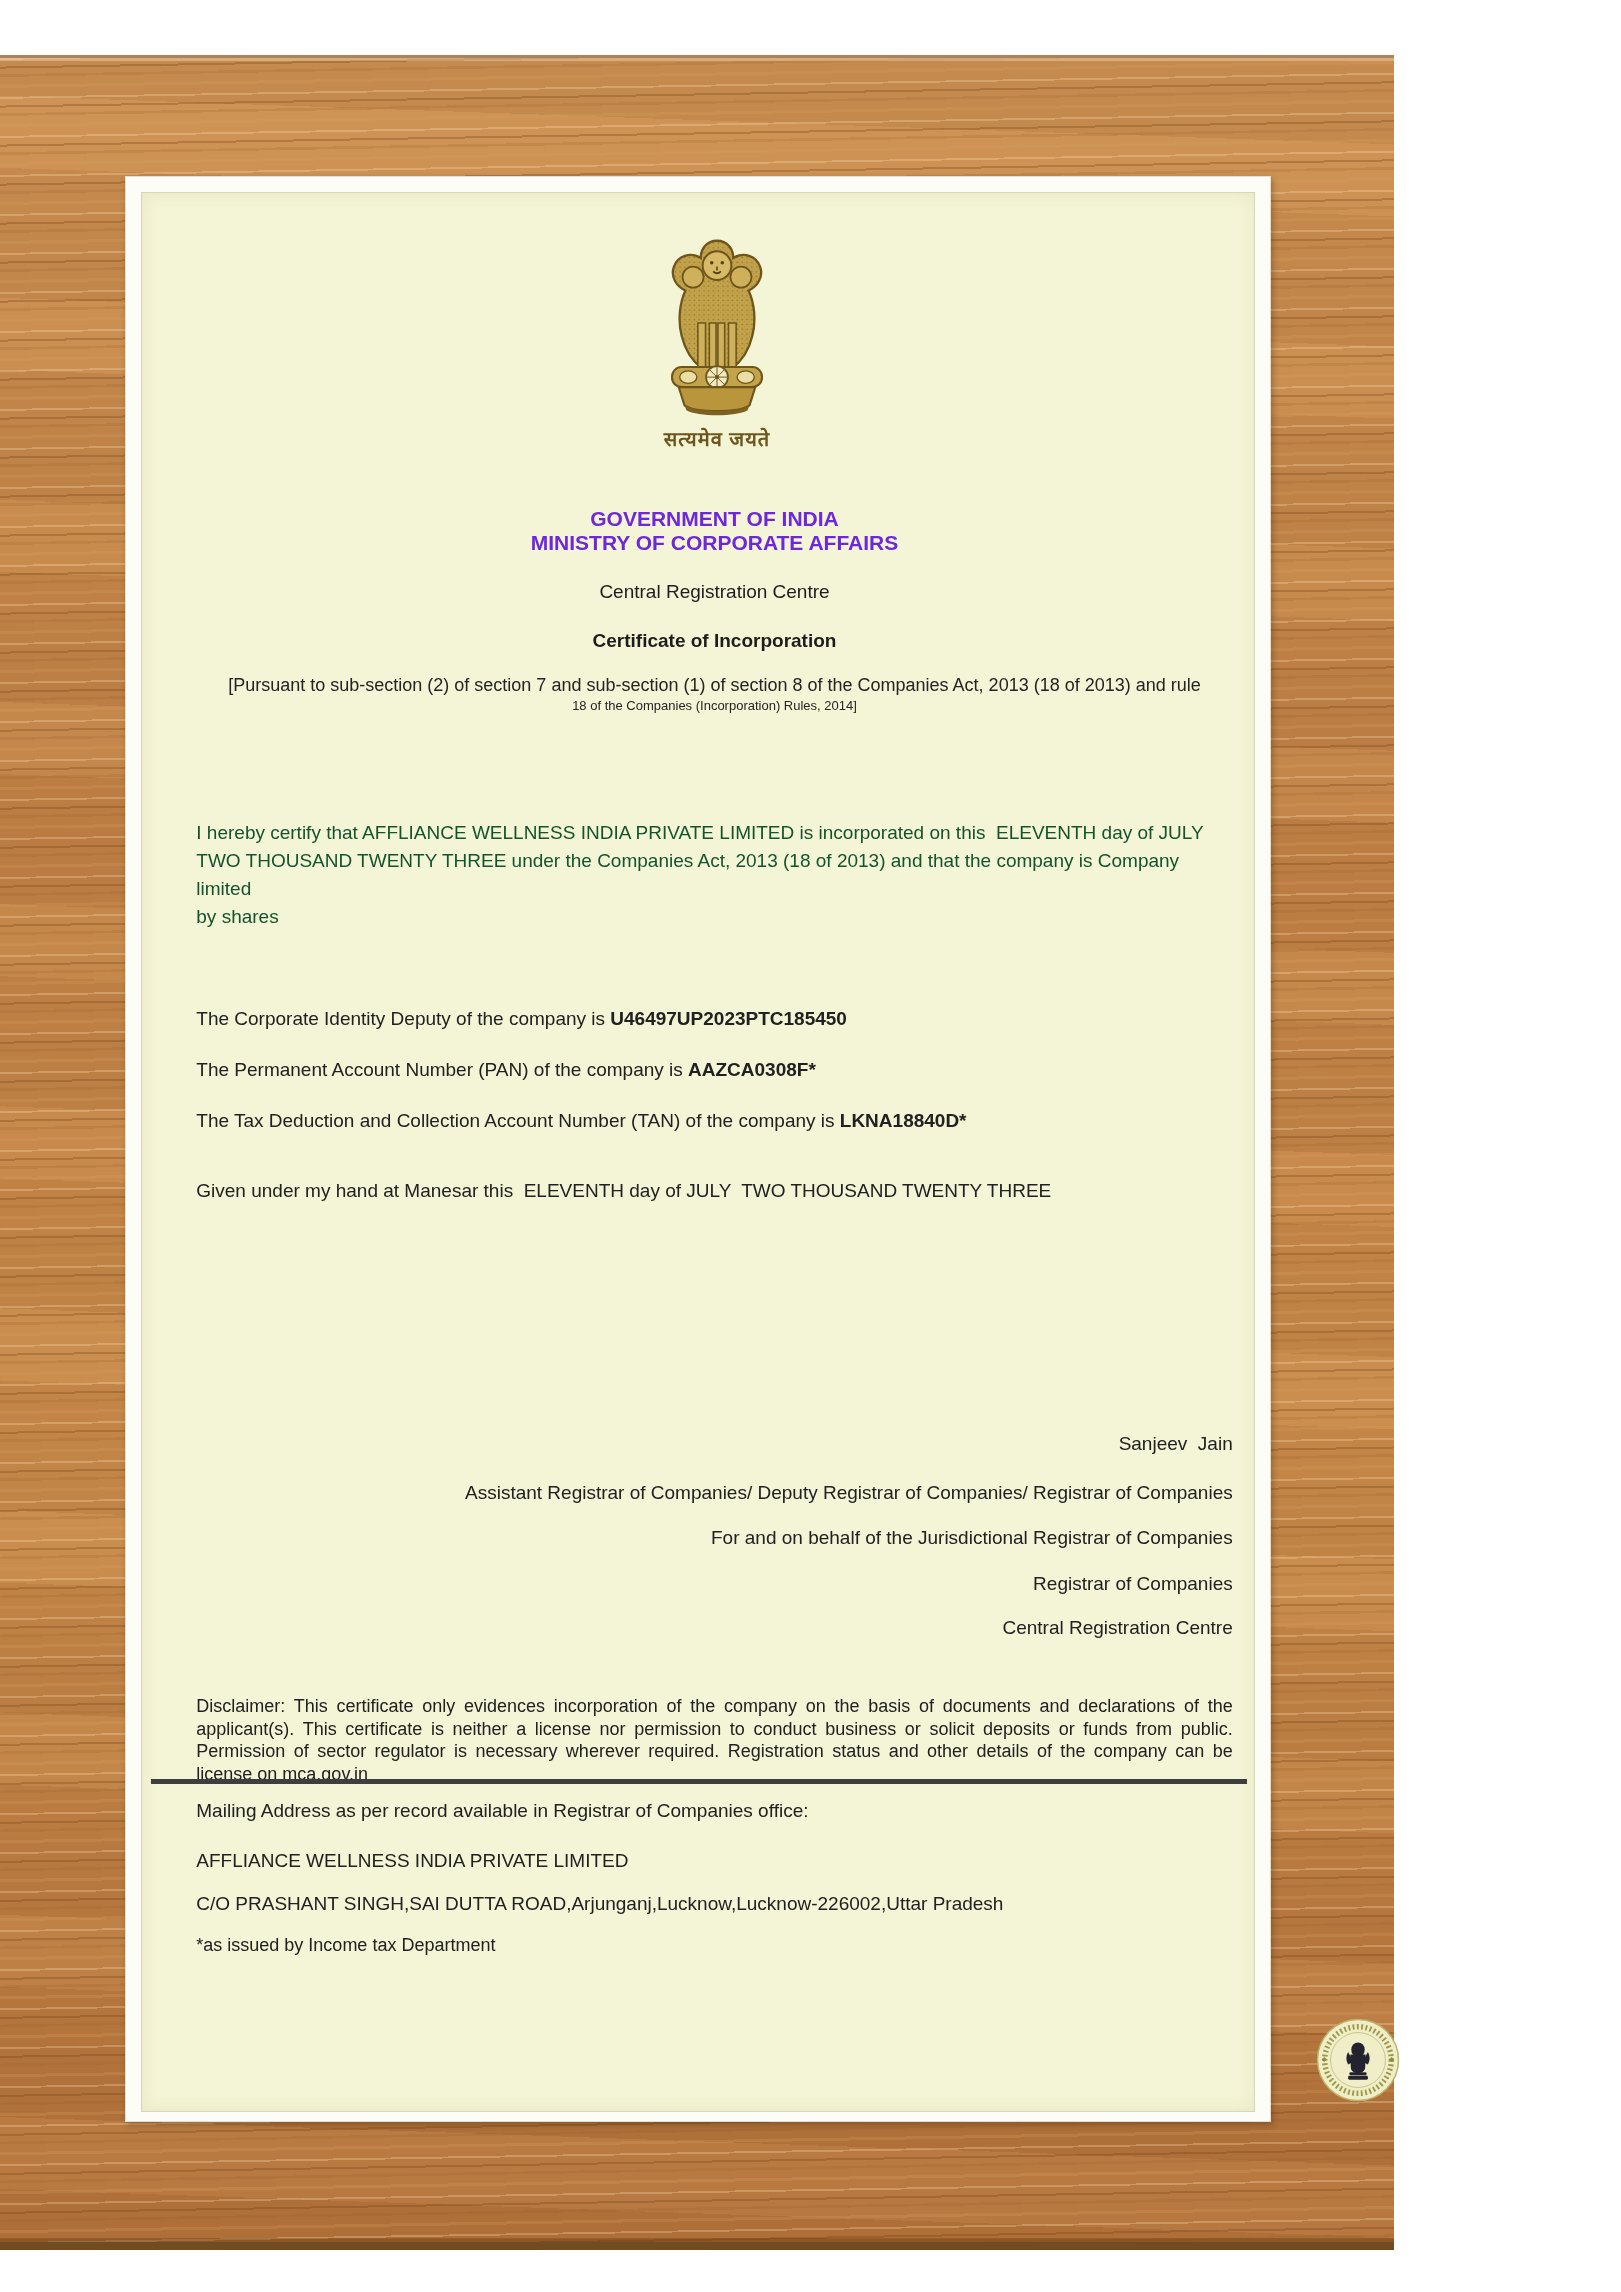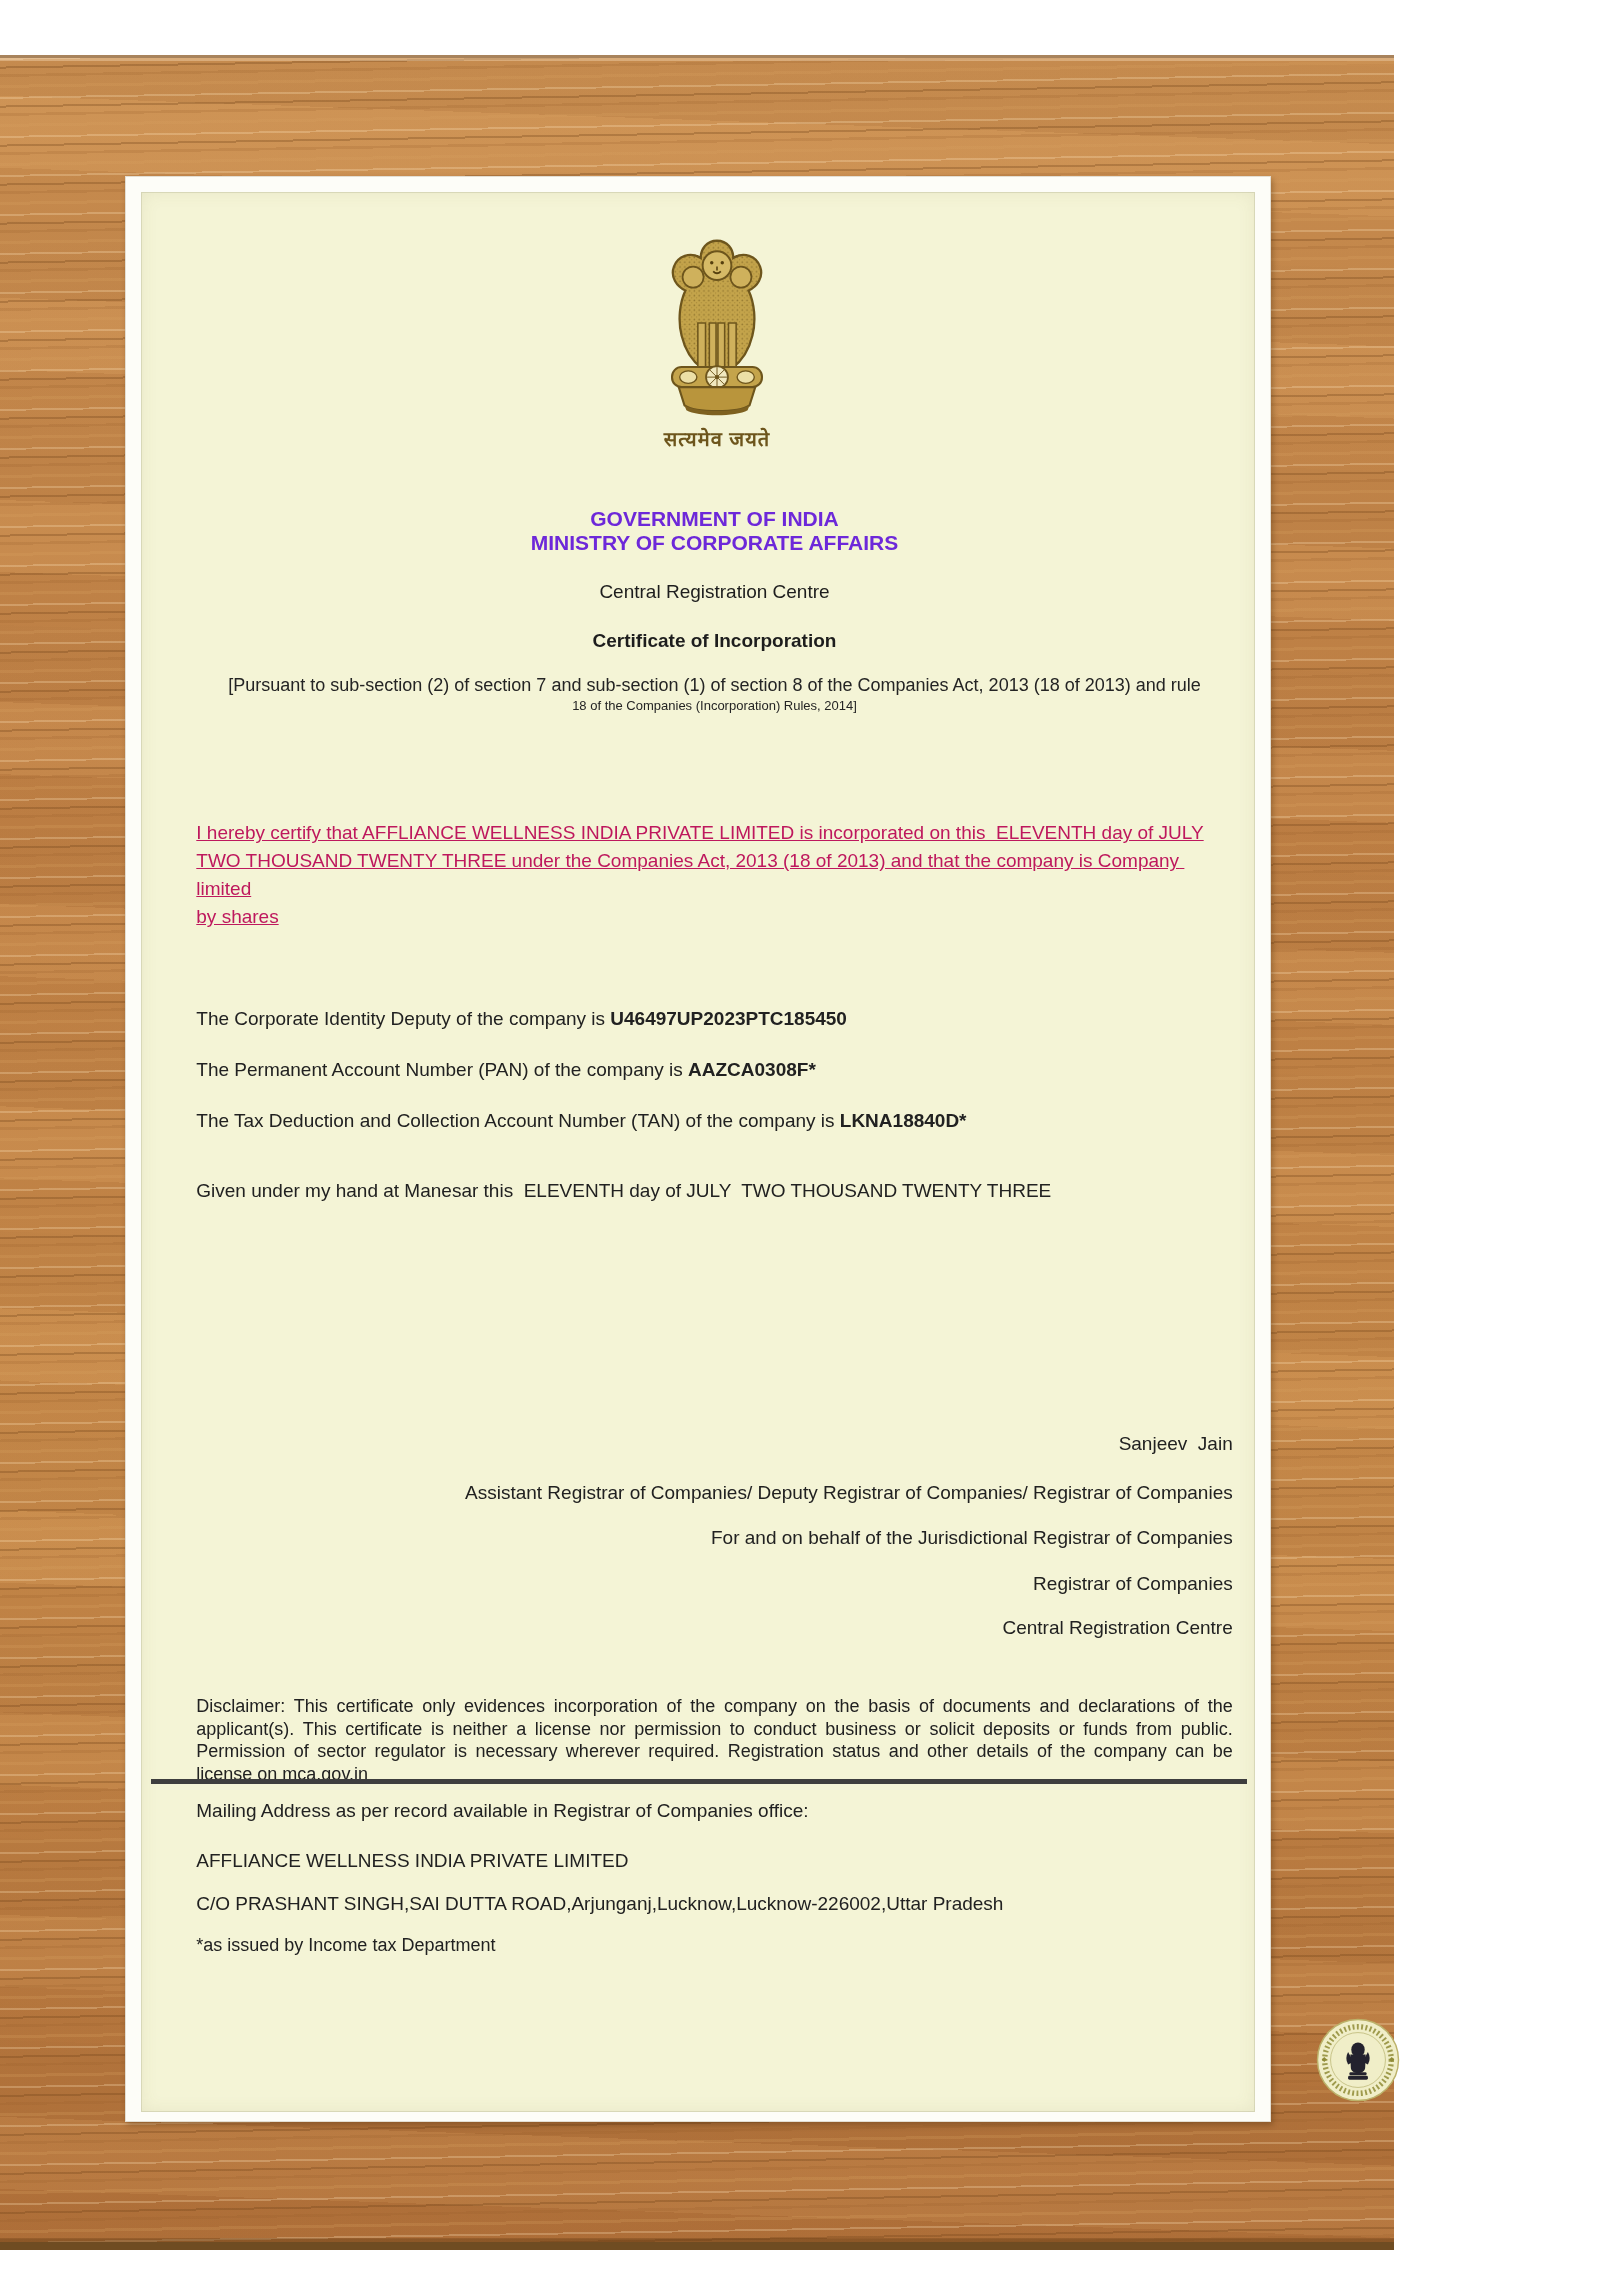--- a/index.html
+++ b/index.html
@@ -37,21 +37,21 @@
   .pre{white-space:pre-wrap;}
   .b{font-weight:bold;}
   .hdr{font-size:21px;line-height:24px;font-weight:bold;color:#6d28d9;}
   .t20{font-size:19px;color:#1d1d1d;}
   .t19{font-size:19px;color:#212121;}
   .sig{font-size:19px;color:#212121;}
   .disc{font-size:18px;line-height:22.5px;color:#212121;}
   .just{text-align:justify;text-align-last:justify;}
   .divider{position:absolute;left:9.6px;right:7.7px;top:1587px;height:4.8px;background:#3e3e3e;}
   .motto{font-size:20px;font-weight:bold;color:#6d551c;letter-spacing:1px;}
-  .bodyline{font-size:19px;line-height:28px;color:#be185d;text-decoration:underline;}
+  .bodyline{font-size:19px;line-height:28px;color:#14532d;}
 </style>
 </head>
 <body>
 
 <div class="stage">
 
   <div class="frame">
     <div class="mat">
       <div class="paper">
 

